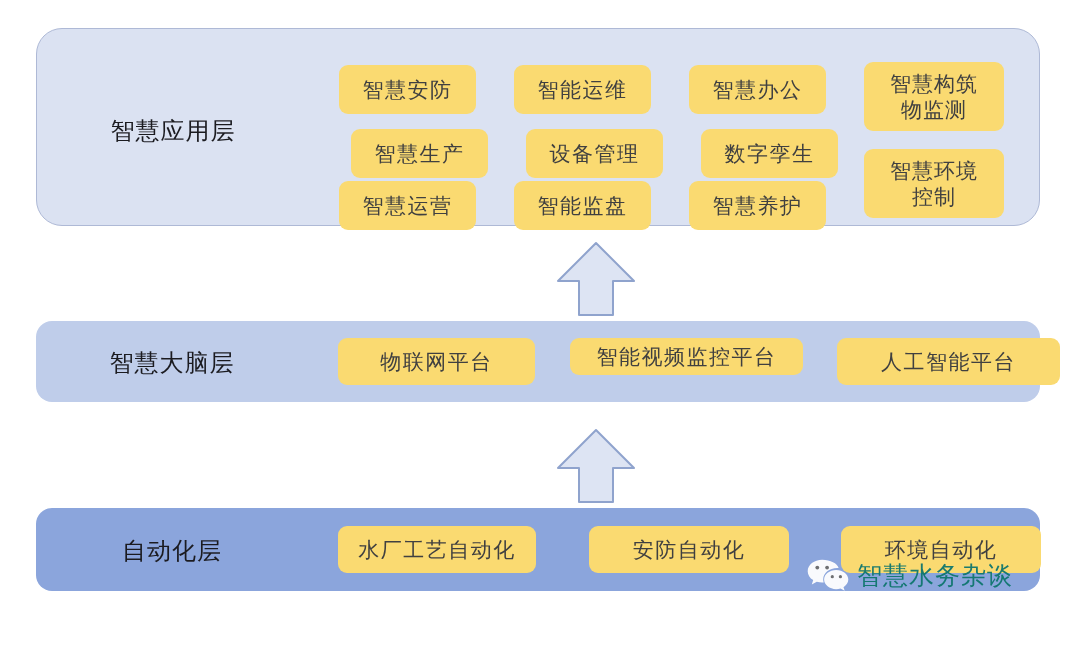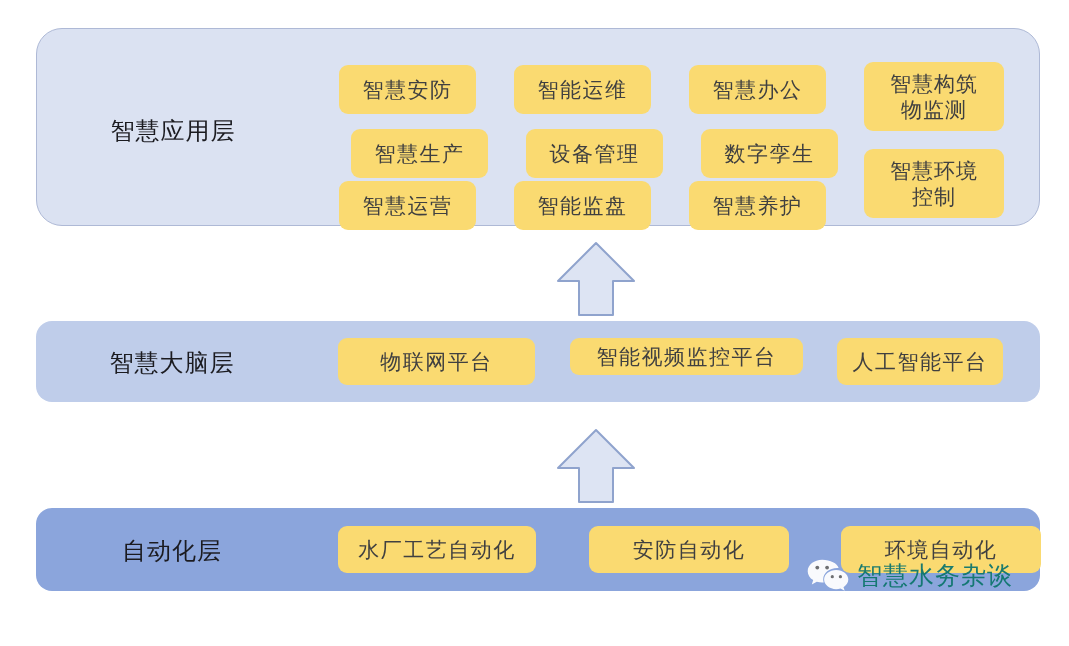--- a/index.html
+++ b/index.html
@@ -98,21 +98,21 @@
   .row1 { top: 36px;  height: 49px; }
   .row2 { top: 100px; height: 49px; margin-left: 12px; }
   .row3 { top: 152px; height: 49px; }
 
   .tall1 { top: 33px;  height: 69px; }
   .tall2 { top: 120px; height: 69px; }
 
   
   .brain-c1 { left: 302px; top: 17px; width: 197px; height: 47px; }
   .brain-c2 { left: 534px; top: 17px; width: 233px; height: 37px; text-align: right; }
-  .brain-c3 { left: 801px; top: 17px; width: 166px; height: 47px; }
+  .brain-c3 { left: 801px; top: 17px; width: 223px; height: 47px; }
 
   
   .auto-c1 { left: 302px; top: 18px; width: 198px; height: 47px; }
   .auto-c2 { left: 553px; top: 18px; width: 200px; height: 47px; }
   .auto-c3 { left: 805px; top: 18px; width: 200px; height: 47px; }
 
   
   .arrow {
     position: absolute;
     width: 82px;

